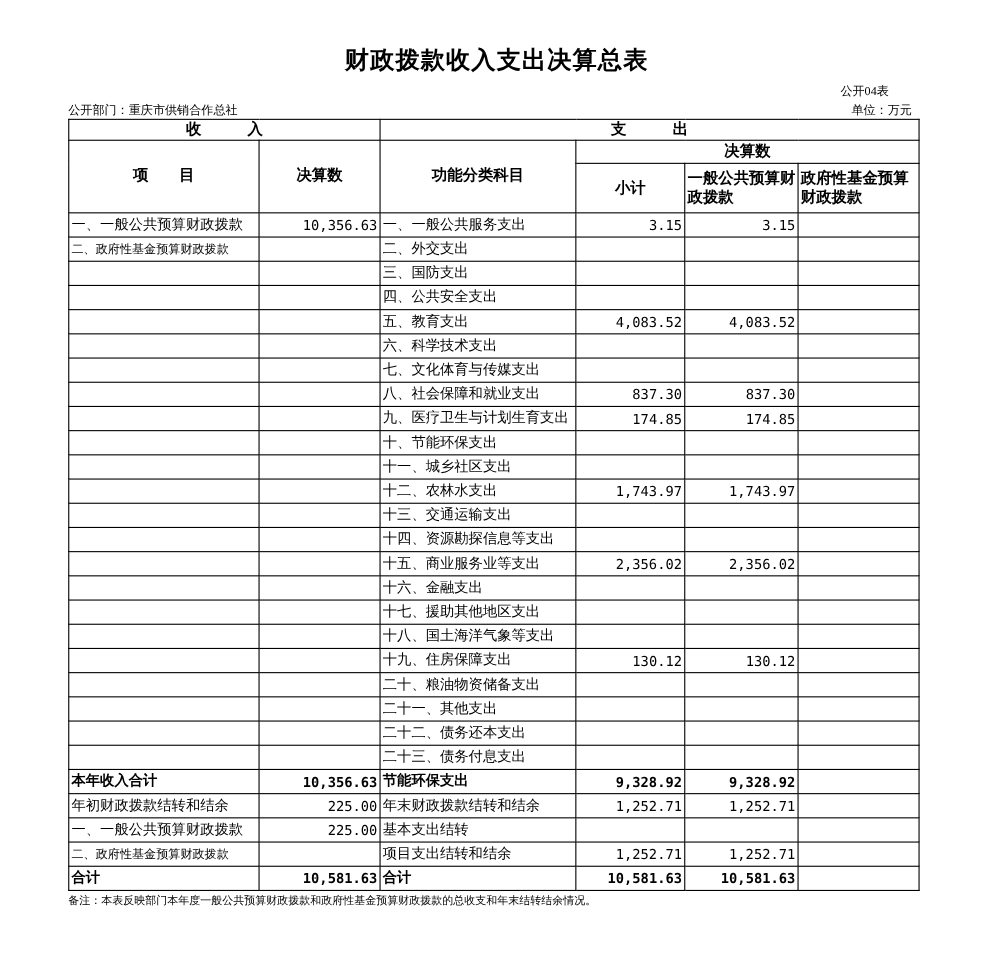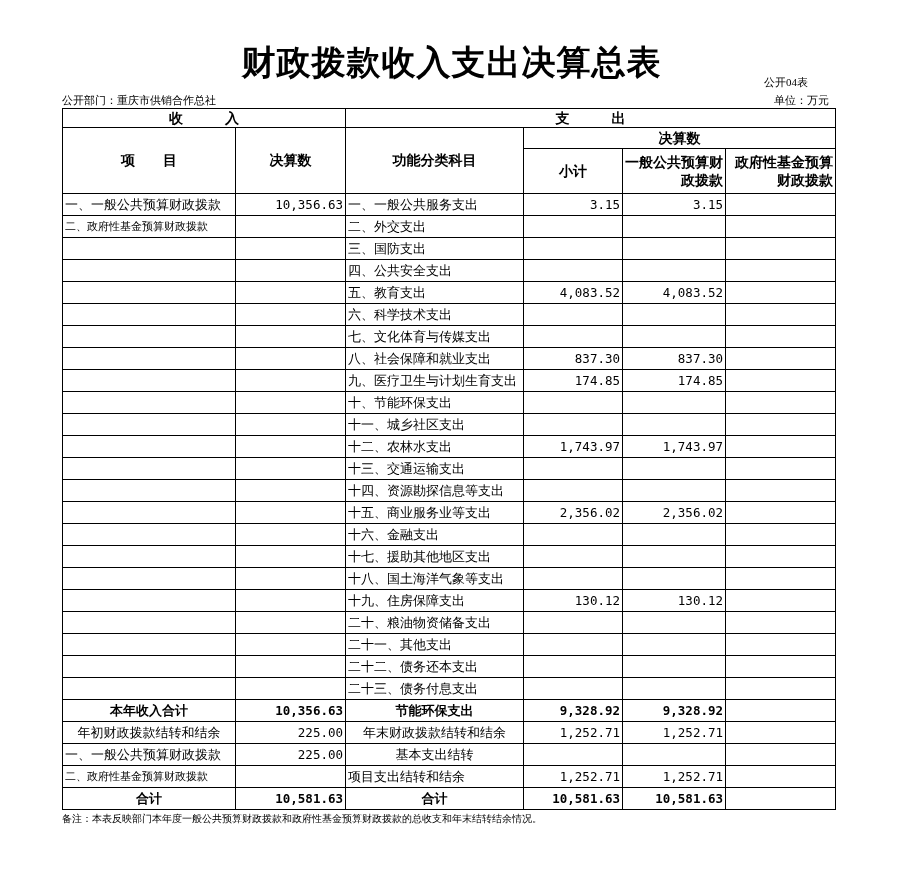--- a/index.html
+++ b/index.html
@@ -1,28 +1,28 @@
 <!DOCTYPE html>
 <html><head>
 <meta charset="utf-8">
 <style>
   html, body { margin:0; padding:0; background:#ffffff; }
   body { width:903px; height:886px; position:relative; font-family:"DejaVu Sans", "Liberation Sans", sans-serif; color:#000; overflow:hidden; }
-  .title { position:absolute; left:0; width:903px; top:40px; text-align:center; font-size:34px; font-weight:bold; letter-spacing:1px; font-family:"DejaVu Serif", serif; }
+  .title { position:absolute; left:0; width:903px; top:40px; text-align:center; font-size:22px; font-weight:bold; letter-spacing:1px; font-family:"DejaVu Serif", serif; }
   .table-no { position:absolute; right:95px; top:75px; font-size:11px;font-family:Liberation Serif, serif; }
   .dept { position:absolute; left:62px; top:93px; font-size:11px; }
   .unit { position:absolute; right:74px; top:93px; font-size:11px; }
   table { position:absolute; left:62px; top:108px; border-collapse:collapse; table-layout:fixed; width:774px; }
   td { border:1px solid #000; padding:0 2px; font-size:13px; height:21px; white-space:nowrap; overflow:hidden; line-height:21px; }
   .hdr { font-weight:bold; text-align:center; font-size:14px; }
-  .hdr2 { font-weight:bold; text-align:right; font-size:14px; line-height:18px; white-space:normal; }
+  .hdr2 { font-weight:bold; text-align:left; font-size:14px; line-height:18px; white-space:normal; }
   .num { text-align:right; font-family:"DejaVu Sans Mono", monospace; font-size:12.5px; }
   .small { font-size:11px; }
   .bold { font-weight:bold; }
-  .center { text-align:center; }
+  .center { text-align:left; }
   .right { text-align:left; }
   .note { position:absolute; left:62px; top:812px; font-size:10px; }
 </style>
 </head>
 <body>
 
 <div class="title">财政拨款收入支出决算总表</div>
 <div class="table-no">公开04表</div>
 <div class="dept">公开部门：重庆市供销合作总社</div>
 <div class="unit">单位：万元</div>

